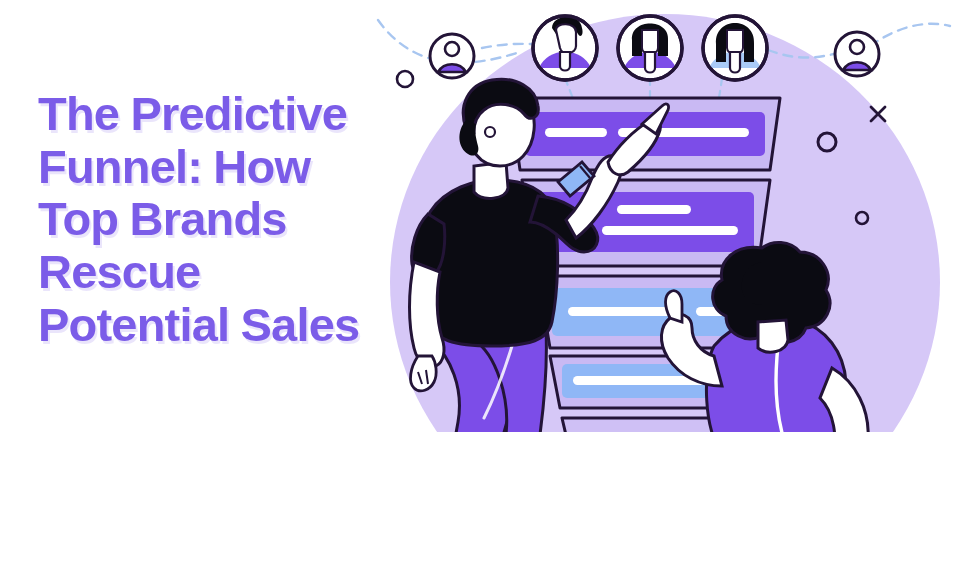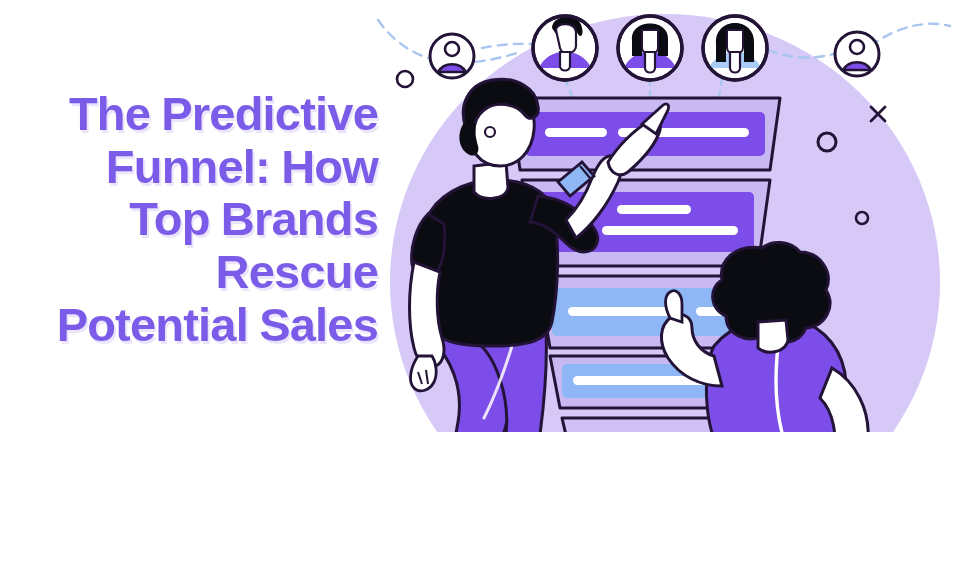--- a/index.html
+++ b/index.html
@@ -12,21 +12,20 @@
     height: 564px;
     overflow: hidden;
     font-family: "Liberation Sans", sans-serif;
   }
   .banner {
     position: relative;
     width: 960px;
     height: 432px;
     background: #ffffff;
     overflow: hidden;
-    text-align: right;
   }
   
   .headline-wrap {
     position: absolute;
     left: 38px;
     top: 88px;
     width: 340px;
   }
   .headline {
     margin: 0;

